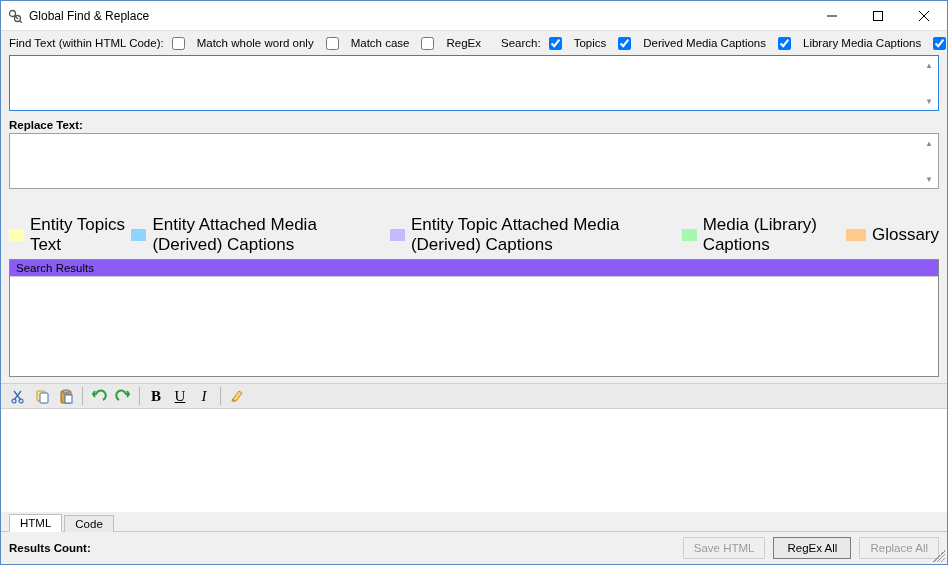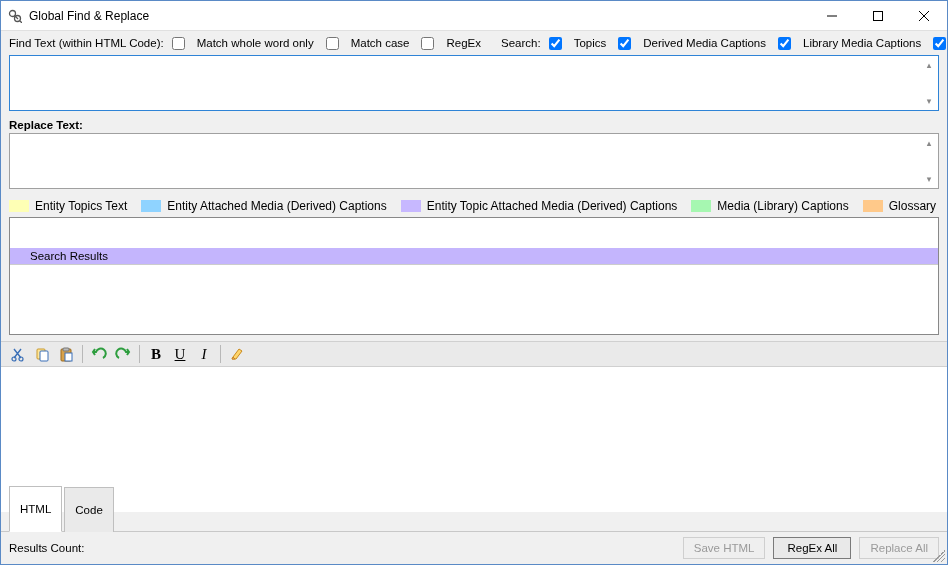--- a/index.html
+++ b/index.html
@@ -106,49 +106,48 @@
     font-size: 9px;
     cursor: default;
   }
   #find-area-wrap { height: 56px; }
   #replace-area-wrap { height: 56px; }
 
   .legend-row {
     display: flex;
     align-items: center;
     padding: 4px 8px;
-    gap: 14px;
+    gap: 4px;
     background: #f0f0f0;
-    font-size: 12px;
-    margin-top: 6px;
+    font-size: 17px;
+    margin-top: 22px;
   }
   .legend-item { display: inline-flex; align-items: center; gap: 6px; }
   .swatch {
     width: 20px; height: 12px;
     display: inline-block;
   }
   .sw-yellow { background: #feffb5; }
   .sw-blue   { background: #8fd3ff; }
   .sw-lav    { background: #c7b8ff; }
   .sw-green  { background: #a6f7b1; }
   .sw-orange { background: #ffc98a; }
 
   .results-box {
     margin: 0 8px;
     border: 1px solid #888;
     background: #fff;
     height: 118px;
     position: relative;
   }
   .results-box .hdr {
-    padding: 2px 20px;
+    padding: 2px 6px;
     font-size: 11.5px;
     border-bottom: 1px solid #ccc;
-    background: #c4b5fd;
-    margin-top: 30px;
+    background: #8b5cf6;
   }
   .results-body { height: calc(100% - 20px); }
 
   .toolbar {
     margin: 6px 0 0 0;
     padding: 2px 6px;
     background: #eaeaea;
     border-top: 1px solid #d0d0d0;
     border-bottom: 1px solid #d0d0d0;
     display: flex;
@@ -180,21 +179,21 @@
 
   .bottom-tabs {
     display: flex;
     align-items: flex-end;
     padding: 0 8px;
     background: #f0f0f0;
     height: 20px;
     border-bottom: 1px solid #c8c8c8;
   }
   .tab {
-    padding: 16px 10px;
+    padding: 2px 10px;
     font-size: 11.5px;
     border: 1px solid #bfbfbf;
     border-bottom: none;
     background: #eaeaea;
     margin-right: 2px;
     cursor: default;
     position: relative;
     top: 1px;
   }
   .tab.active {
@@ -203,21 +202,21 @@
   }
 
   .footer {
     height: 32px;
     display: flex;
     align-items: center;
     padding: 0 8px;
     background: #f0f0f0;
     gap: 8px;
   }
-  .footer .count-lbl { flex: 0 0 auto; font-size: 11.5px; }
+  .footer .count-lbl { flex: 0 0 auto; font-size: 11.5px; font-weight: bold; }
   .footer .stretch { flex: 1; }
   .btn {
     min-width: 78px;
     height: 22px;
     padding: 0 10px;
     font-size: 11.5px;
     background: #e9e9e9;
     border: 1px solid #acacac;
     cursor: default;
     display: inline-flex;

